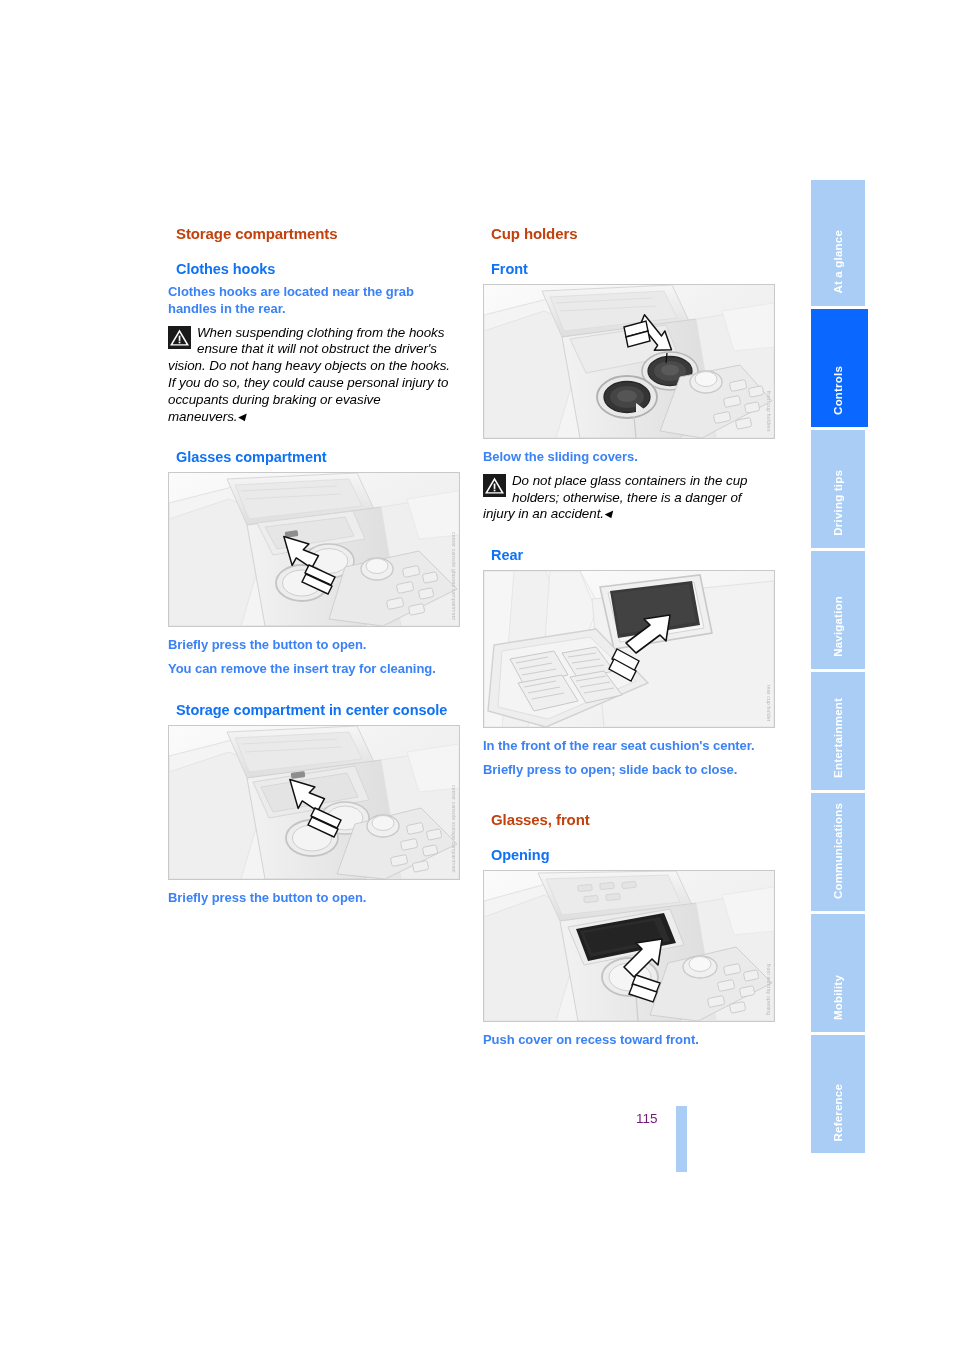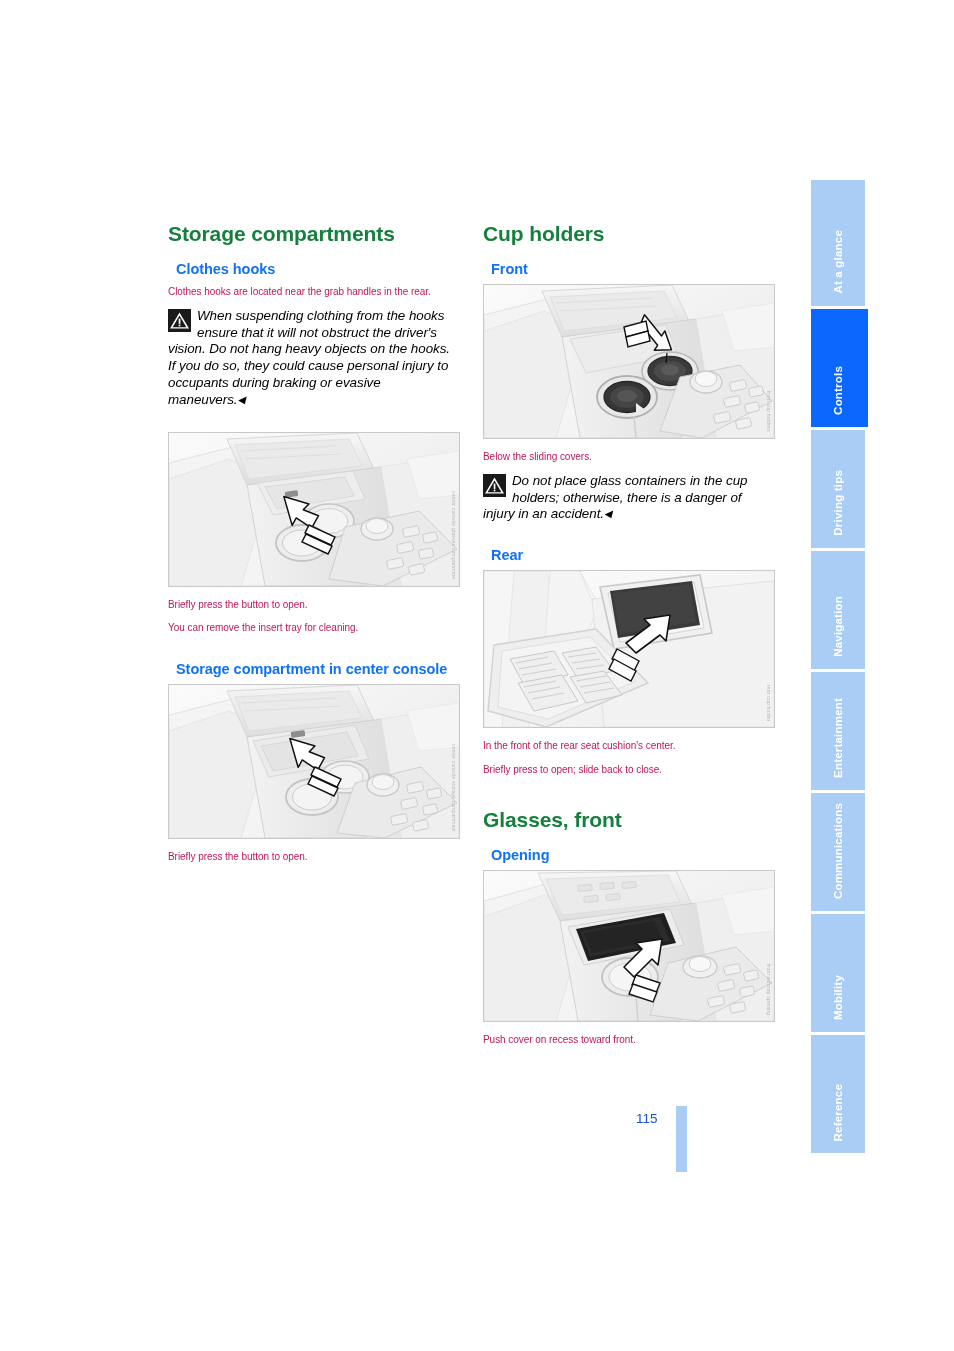--- a/index.html
+++ b/index.html
@@ -26,42 +26,43 @@
   .col {
     position: absolute;
     top: 222px;
     width: 292px;
   }
   .col-left  { left: 168px; }
   .col-right { left: 483px; }
 
   
   h1.sec-title {
-    font-size: 21px;
+    font-size: 15px;
     line-height: 24px;
     font-weight: bold;
-    color: #15803d;
-    margin: 0 0 14px 0;
+    color: #c2410c;
+    margin: 0 0 14px 8px;
     letter-spacing: -0.1px;
   }
   h2.sub-title {
     font-size: 14.5px;
     line-height: 19px;
     font-weight: bold;
     color: #0f72f5;
     margin: 0 0 5px 8px;
     letter-spacing: -0.05px;
   }
 
   p.body {
-    font-size: 10px;
+    font-size: 13px;
     line-height: 16.8px;
     margin: 0 0 7px 0;
-    color: #be185d;
+    color: #3b82f6;
     letter-spacing: -0.05px;
+    font-weight: bold;
   }
   p.body.last { margin-bottom: 0; }
 
   .spacer-lg { height: 22px; }
   .spacer-md { height: 16px; }
 
   
   .warn {
     position: relative;
     font-size: 13.4px;
@@ -149,21 +150,21 @@
     width: 57px;
   }
   .tab.active .tab-label { color: #ffffff; }
 
   
   .page-num {
     position: absolute;
     left: 636px;
     top: 1111px;
     font-size: 13.5px;
-    color: #1d4ed8;
+    color: #701a75;
     font-family: "Liberation Sans", sans-serif;
   }
   .page-bar {
     position: absolute;
     left: 676px;
     top: 1106px;
     width: 11px;
     height: 66px;
     background: #a9cdf4;
   }
@@ -188,20 +189,21 @@
           <polygon points="11.5,6.6 18.4,18.3 4.6,18.3" fill="#1a1a1a"></polygon>
           <rect x="10.7" y="9.6" width="1.7" height="5.3" fill="#ffffff"></rect>
           <rect x="10.7" y="15.6" width="1.7" height="1.7" fill="#ffffff"></rect>
         </svg>
       </span>
       <span>When suspending clothing from the hooks ensure that it will not obstruct the driver's vision. Do not hang heavy objects on the hooks. If you do so, they could cause personal injury to occupants during braking or evasive maneuvers.</span><span class="arrow-end">◀</span>
     </div>
 
     <div class="spacer-md"></div>
 
+    <h2 class="sub-title">Glasses compartment</h2>
 
     <div class="figure h-console">
       <svg width="290" height="153" viewBox="0 0 290 153">
         <defs>
           <linearGradient id="bgA" x1="0" y1="0" x2="1" y2="1">
             <stop offset="0%" stop-color="#fbfbfb"></stop>
               <stop offset="55%" stop-color="#f0f0f0"></stop>
               <stop offset="100%" stop-color="#e3e3e3"></stop>
           </linearGradient>
           <linearGradient id="panA" x1="0" y1="0" x2="0" y2="1">

